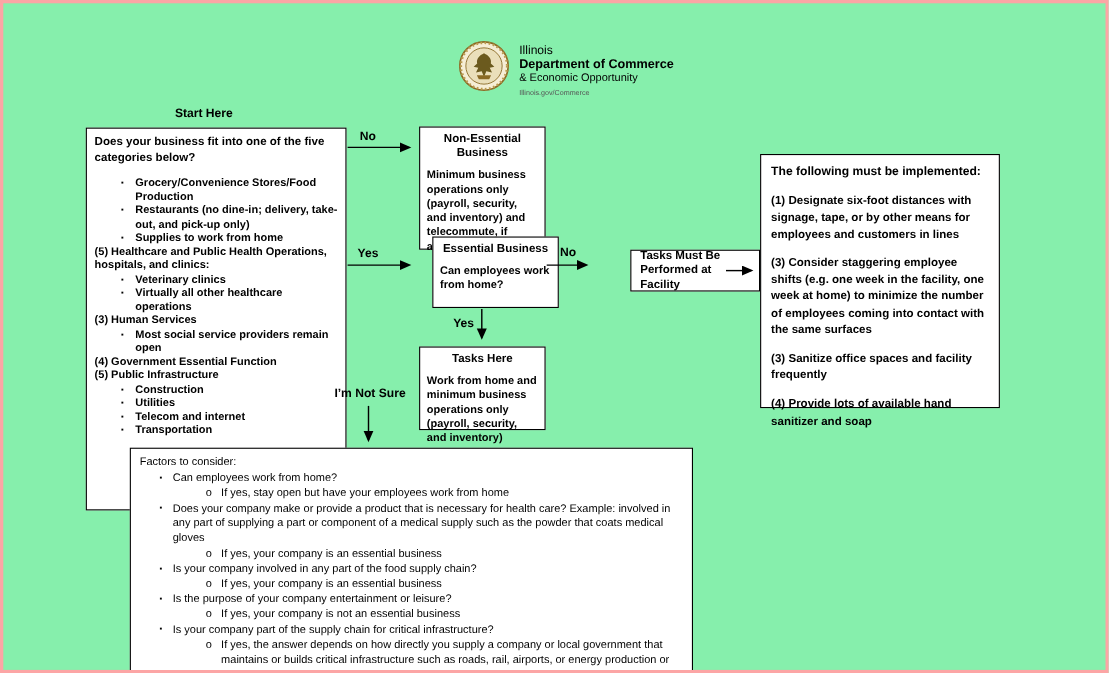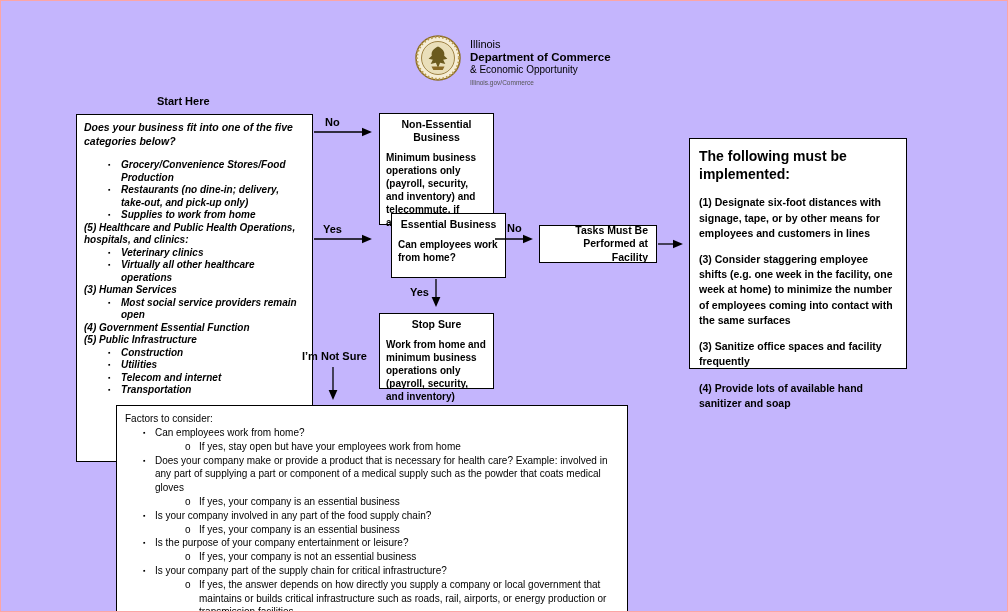--- a/index.html
+++ b/index.html
@@ -1,53 +1,53 @@
 <!DOCTYPE html>
 <html><head>
 <meta charset="utf-8">
 <style>
   * { margin:0; padding:0; box-sizing:border-box; }
   html,body { background:#fff; }
   body { font-family:"Liberation Sans", sans-serif; color:#000; }
-  .canvas { position:relative; width:1008px; height:612px; background:#c4b5fd; border:1px solid #fca5a5; overflow:hidden; }
+  .canvas { position:relative; width:1008px; height:612px; background:#86efac; border:3px solid #fca5a5; overflow:hidden; }
 
   
   .header { position:absolute; left:414px; top:34px; display:flex; gap:9px; }
   .seal { width:46px; height:46px; flex:0 0 46px; }
   .agency-text { padding-top:3px; }
   .ag1 { font-size:11px; line-height:1.15; }
   .ag2 { font-size:11.5px; font-weight:bold; line-height:1.15; }
   .ag3 { font-size:10px; line-height:1.2; }
   .ag4 { font-size:6.5px; color:#555; margin-top:3px; }
 
   
   .box { position:absolute; border:1px solid #000; background:#fff; }
   .box-title { font-weight:bold; font-size:10.5px; text-align:center; line-height:1.25; }
   .box-body { font-size:10px; font-weight:bold; line-height:1.3; margin-top:7px; }
 
   .start-label { position:absolute; left:156px; top:94px; font-weight:bold; font-size:11px; }
 
   
-  .cat-box { left:75px; top:113px; width:237px; height:348px; padding:6px 7px;font-style:italic; }
+  .cat-box { left:75px; top:113px; width:237px; height:348px; padding:6px 7px; }
   .cat-q { font-size:10.5px; font-weight:bold; line-height:1.3; margin-bottom:11px; }
   .cat-row { display:flex; font-size:10px; font-weight:bold; line-height:1.25; }
   .cat-row .bullet { flex:0 0 13px; font-size:7px; padding-top:2px; }
   .cat-row.lvl-1 { padding-left:24px; }
 
   
   .ne-box   { left:378px; top:112px; width:115px; height:112px; padding:4px 6px; }
   .es-box   { left:390px; top:212px; width:115px; height:65px; padding:4px 6px; }
   .stop-box { left:378px; top:312px; width:115px; height:76px; padding:4px 6px; }
-  .tasks-box { left:538px; top:224px; width:118px; height:38px; display:flex; align-items:center;
-               justify-content:center; text-align:right; font-weight:bold; font-size:10.5px;
+  .tasks-box { left:570px; top:224px; width:118px; height:38px; display:flex; align-items:center;
+               justify-content:center; text-align:left; font-weight:bold; font-size:10.5px;
                line-height:1.3; padding:2px 8px; }
 
   
   .imp-box { left:688px; top:137px; width:218px; height:231px; padding:8px 9px; }
-  .imp-title { font-weight:bold; font-size:14px; margin-bottom:12px; line-height:1.3; }
+  .imp-title { font-weight:bold; font-size:11px; margin-bottom:12px; line-height:1.3; }
   .imp-p { font-weight:bold; font-size:10.5px; line-height:1.45; margin-bottom:11px; }
 
   
   .fact-box { left:115px; top:404px; width:512px; height:227px; padding:6px 8px; }
   .fact-title { font-size:10px; line-height:1.4; }
   .fact-row { display:flex; font-size:10px; line-height:1.38; }
   .fact-row.lvl-1 { padding-left:18px; }
   .fact-row.lvl-1 .bullet { flex:0 0 12px; font-size:7px; padding-top:2px; }
   .fact-row.lvl-2 { padding-left:60px; }
   .fact-row.lvl-2 .bullet { flex:0 0 14px; font-size:10px; }
@@ -168,21 +168,21 @@
     <div class="box-title">Non-Essential Business</div>
     <div class="box-body">Minimum business operations only (payroll, security, and inventory) and telecommute, if available.</div>
   </div>
 
   <div class="box es-box">
     <div class="box-title">Essential Business</div>
     <div class="box-body">Can employees work from home?</div>
   </div>
 
   <div class="box stop-box">
-    <div class="box-title">Stop Sure</div>
+    <div class="box-title">Tasks Here</div>
     <div class="box-body">Work from home and minimum business operations only (payroll, security, and inventory)</div>
   </div>
 
   <div class="box tasks-box">Tasks Must Be Performed at Facility</div>
 
   <div class="box imp-box">
     <div class="imp-title">The following must be implemented:</div>
     <div>
 
         <div class="imp-p">(1) Designate six-foot distances with signage, tape, or by other means for employees and customers in lines</div>

